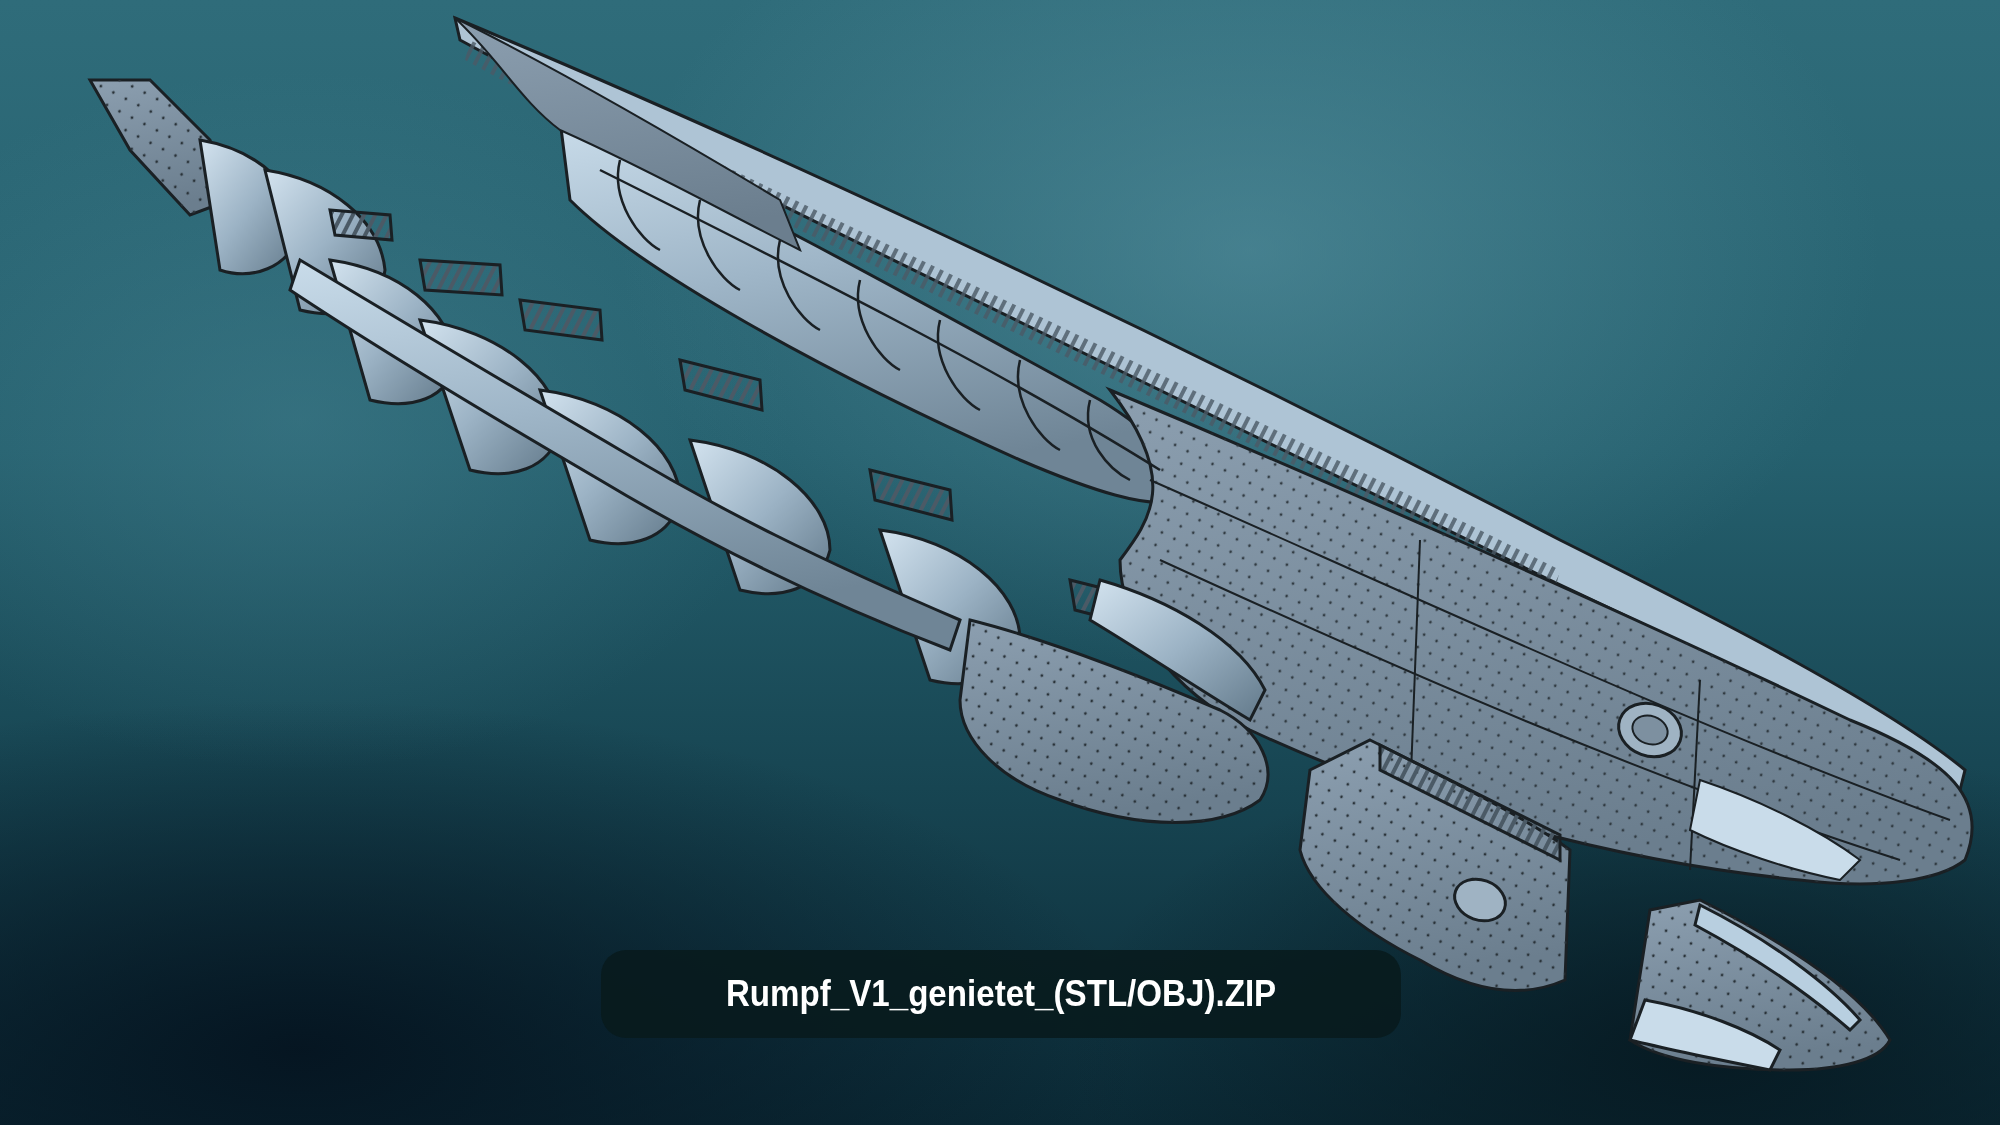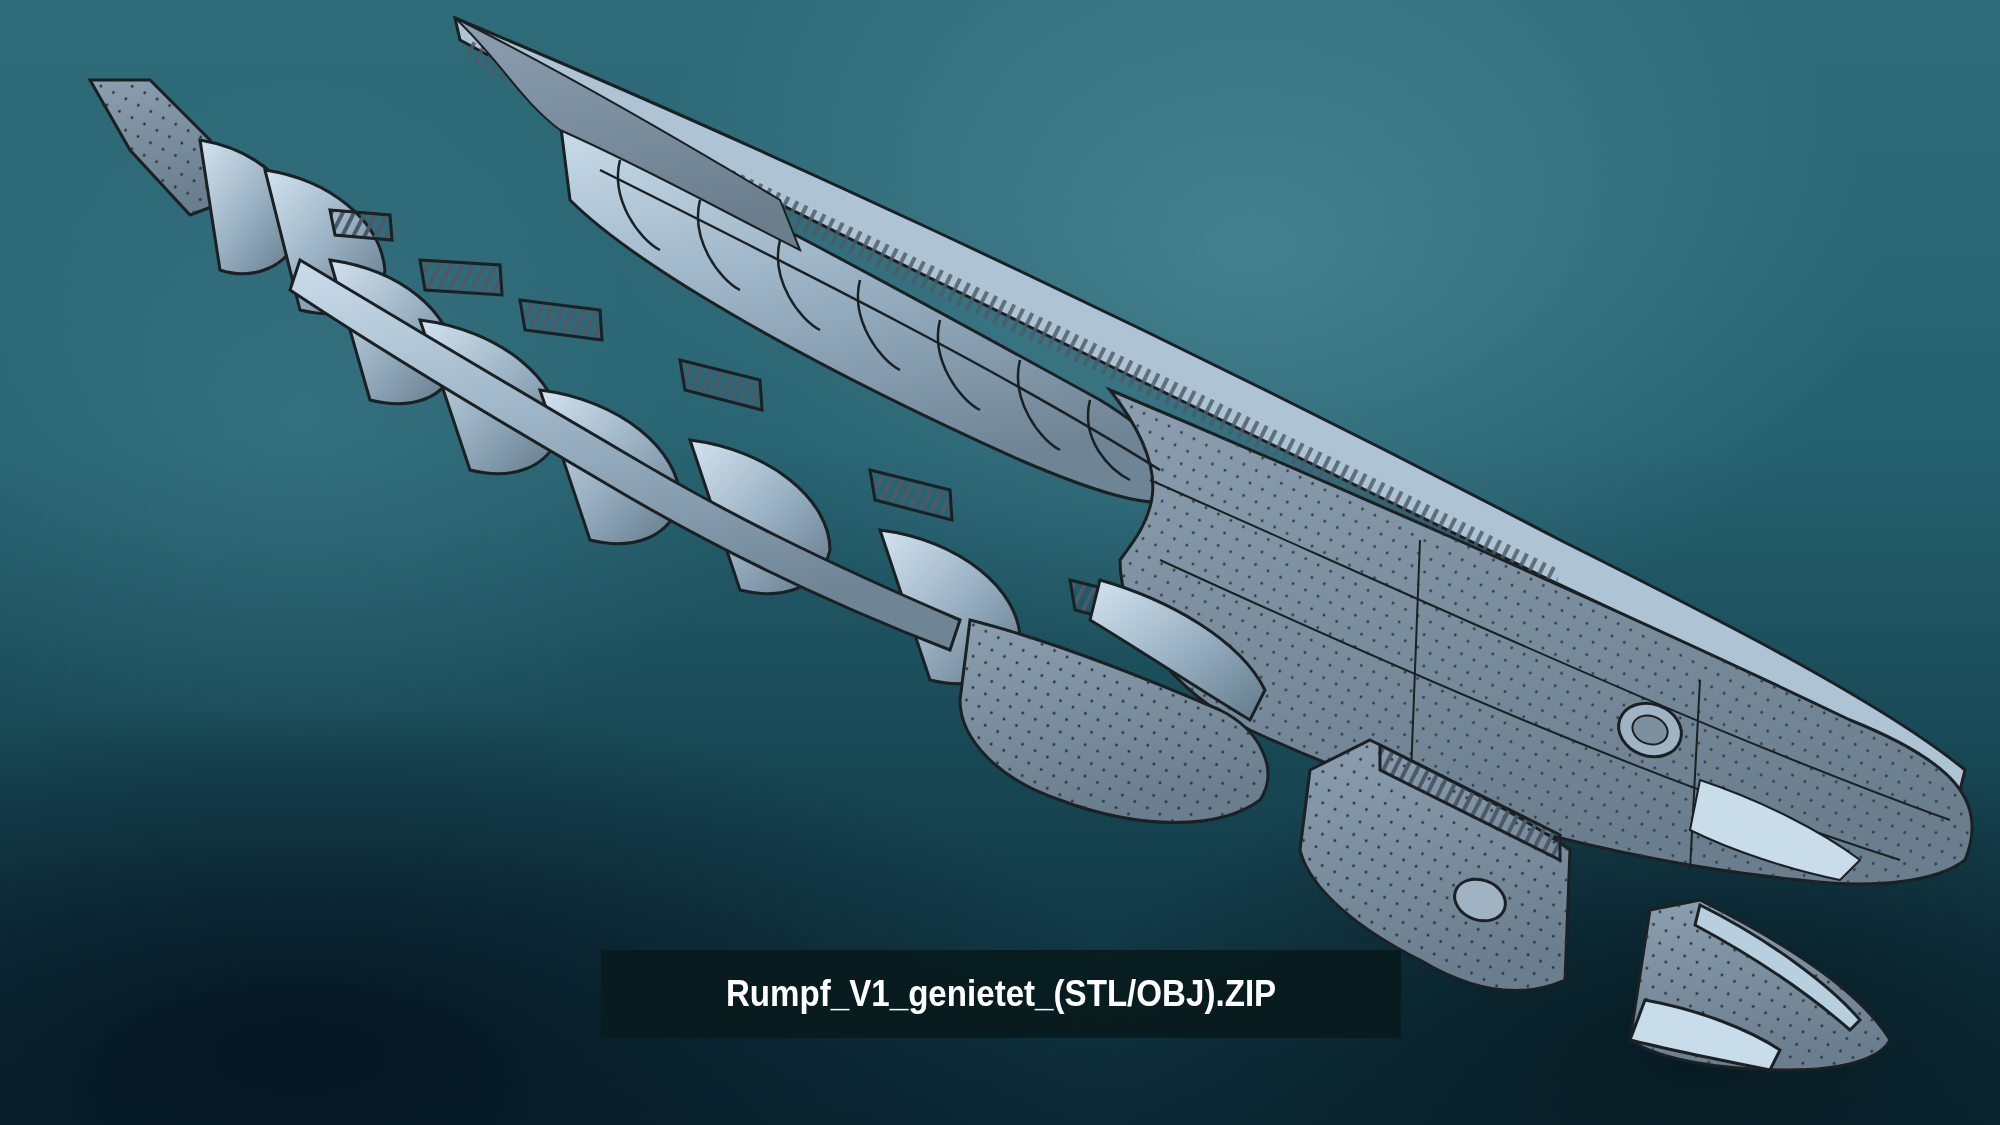--- a/index.html
+++ b/index.html
@@ -14,21 +14,21 @@
       background:
         radial-gradient(ellipse 900px 600px at 1250px 250px, rgba(92,150,165,0.55), rgba(0,0,0,0) 70%),
         radial-gradient(ellipse 700px 500px at 300px 420px, rgba(70,130,145,0.45), rgba(0,0,0,0) 70%),
         radial-gradient(ellipse 1200px 500px at 300px 1050px, rgba(5,20,32,0.95), rgba(0,0,0,0) 70%),
         radial-gradient(ellipse 900px 450px at 1700px 1050px, rgba(6,24,32,0.9), rgba(0,0,0,0) 70%),
         linear-gradient(180deg, #2f6c7a 0%, #25606e 40%, #174552 70%, #0b2a36 100%);
     }
     .caption-box {
       position: absolute; left: 601px; top: 950px; width: 800px; height: 88px;
       background: rgba(8, 26, 28, 0.88);
-      display: flex; align-items: center; justify-content: center;
+      display: flex; align-items: center; justify-content: center; border-radius: 25px;
     }
     .caption-text {
       color: #ffffff; font-family: "Liberation Sans", sans-serif;
       font-weight: bold; font-size: 36px; letter-spacing: 0px;
       transform: scaleX(0.92);
     }
   </style>
 </head>
 <body>
 

